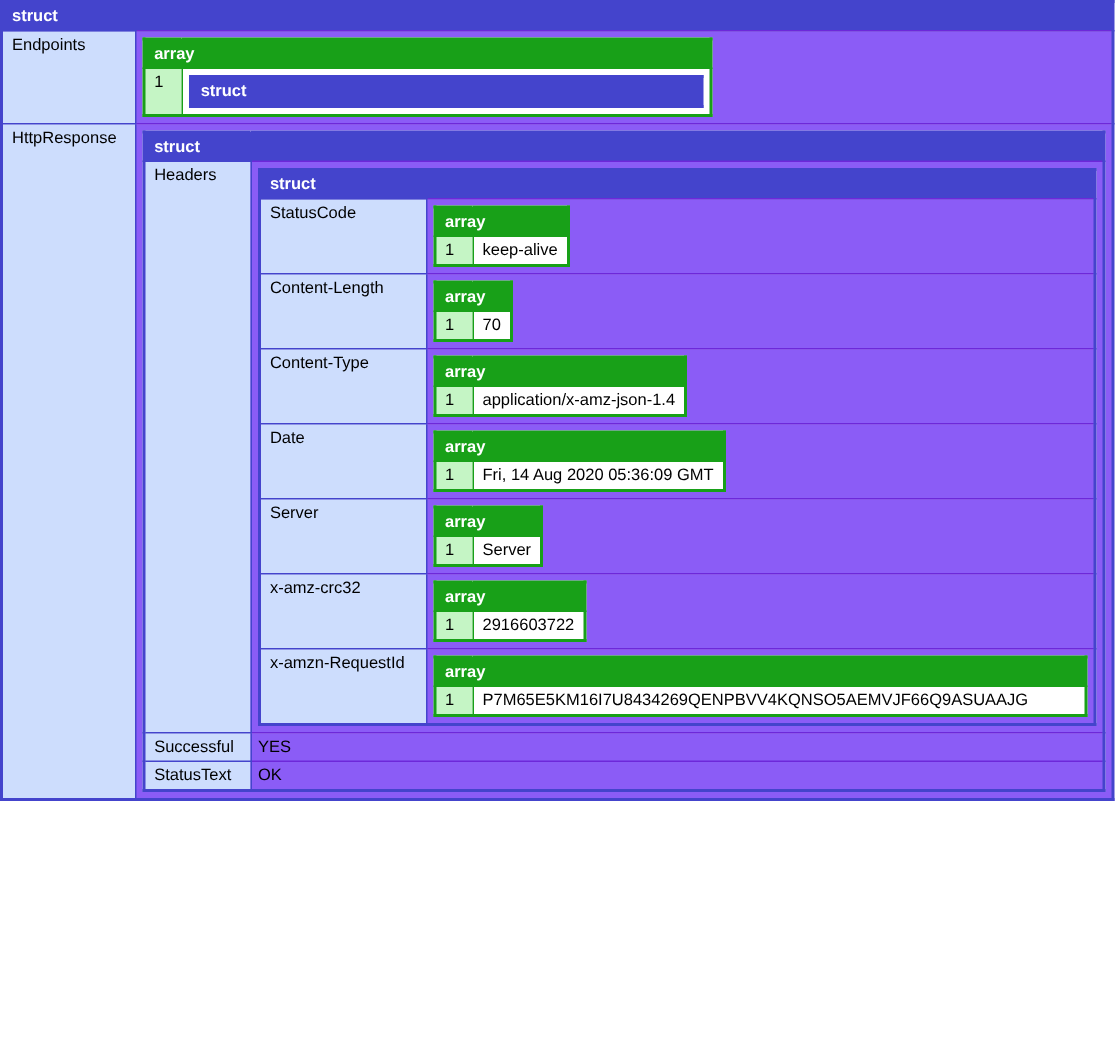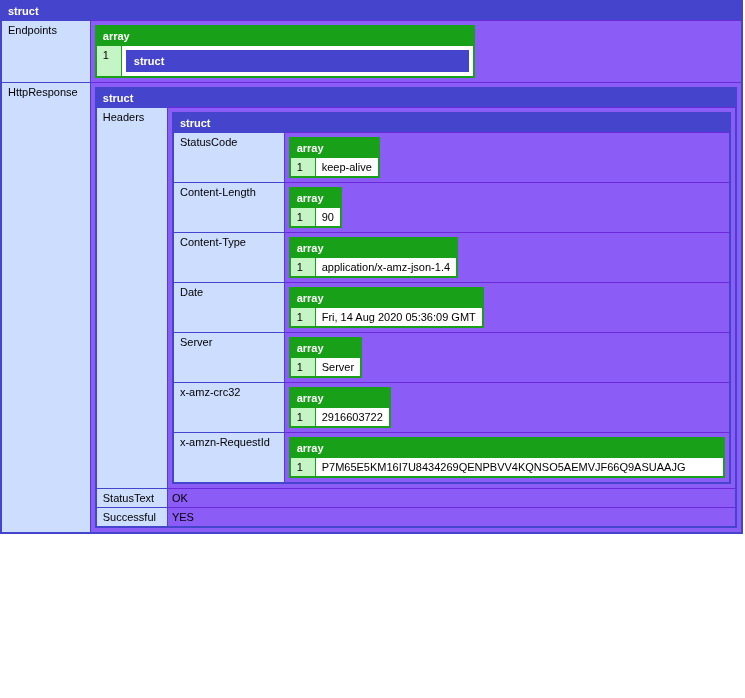--- a/index.html
+++ b/index.html
@@ -171,21 +171,21 @@
                       <td class="struct-valcell tight">
                         <table class="array">
                           <thead>
                               <tr>
                                 <th class="array-header" colspan="2">array</th>
                               </tr>
                             </thead>
                           <tbody>
                               <tr>
                             <td class="array-idxcell">1</td>
-                            <td class="array-valcell">90</td>
+                            <td class="array-valcell">70</td>
                           </tr>
                             </tbody>
                         </table>
                       </td>
                     </tr>
 
                     <tr>
                       <td class="struct-keycell">Content-Type</td>
                       <td class="struct-valcell tight">
                         <table class="array">
@@ -279,26 +279,26 @@
                         </table>
                       </td>
                     </tr>
                   </tbody>
                 </table>
               </td>
             </tr>
 
 
             <tr>
+              <td class="struct-keycell">Successful</td>
+              <td class="struct-valcell">YES</td>
+            </tr>
+
+            <tr>
               <td class="struct-keycell">StatusText</td>
               <td class="struct-valcell">OK</td>
-            </tr>
-
-            <tr>
-              <td class="struct-keycell">Successful</td>
-              <td class="struct-valcell">YES</td>
             </tr>
           </tbody>
         </table>
       </td>
     </tr>
   </tbody>
 </table>
 
 </body></html>

